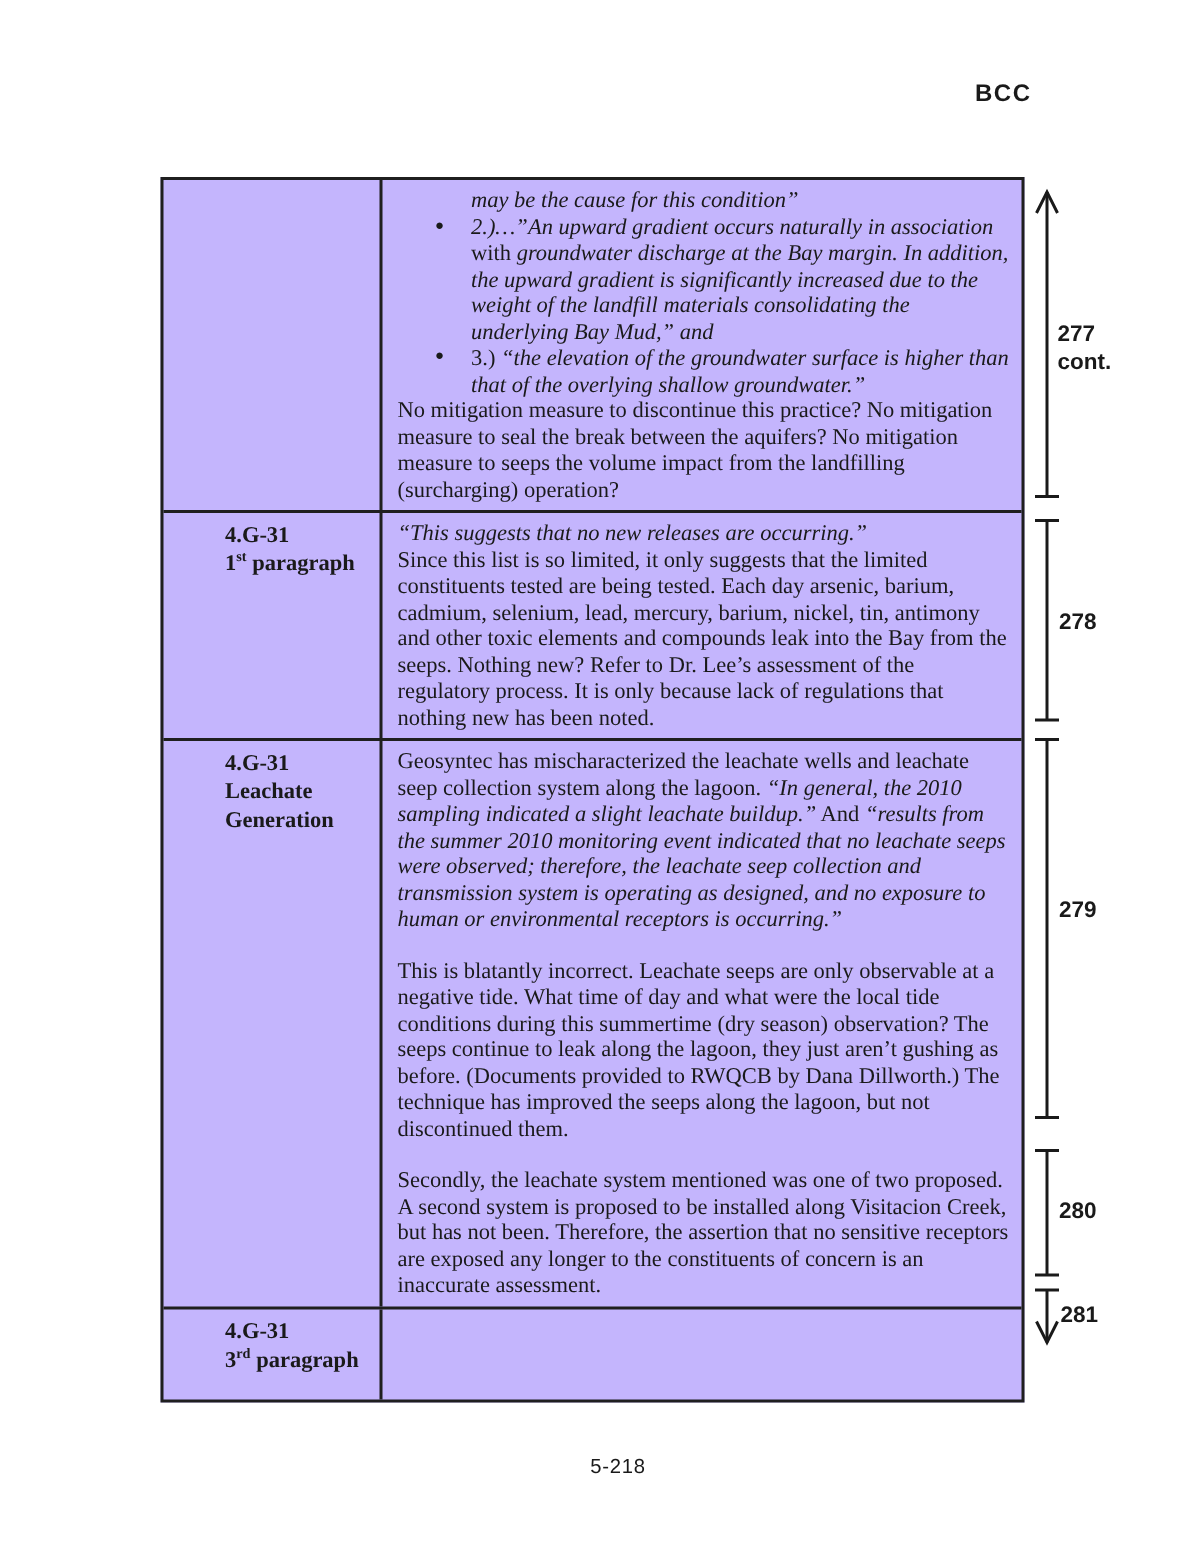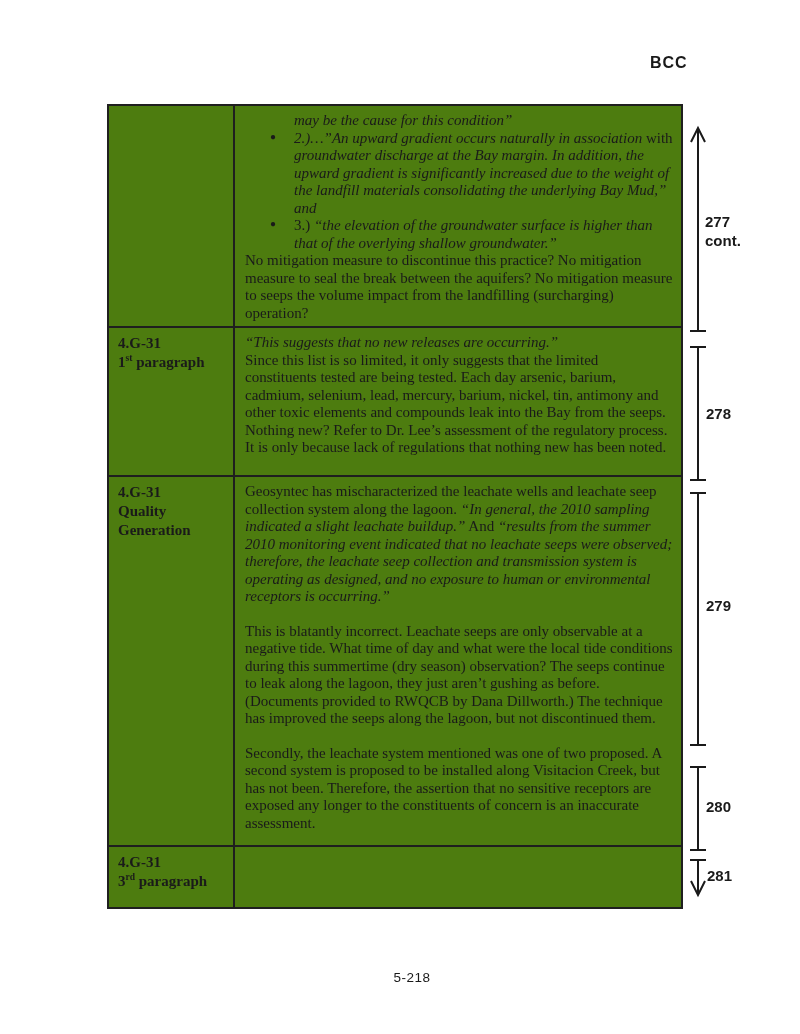--- a/index.html
+++ b/index.html
@@ -18,41 +18,42 @@
     top: 54px;
     font-family: "Liberation Sans", sans-serif;
     font-weight: bold;
     font-size: 16px;
     letter-spacing: 1px;
     color: #1a1a1a;
   }
   .comment-table {
     position: absolute;
     left: 107px;
-    top: 104px;
+    top: 118px;
     width: 576px;
     border: 2px solid #1f1f1f;
     box-sizing: border-box;
-    background: #4d7c0f;
+    background: #c4b5fd;
   }
   .trow {
     display: flex;
     box-sizing: border-box;
     border-bottom: 2px solid #1f1f1f;
   }
   .trow:last-child { border-bottom: none; }
   .cell-ref {
-    width: 126px;
+    width: 114px;
     flex-shrink: 0;
     box-sizing: border-box;
     border-right: 2px solid #1f1f1f;
     padding: 6px 4px 16px 9px;
     font-weight: bold;
     font-size: 15px;
     line-height: 19px;
+    margin-left: 32px;
   }
   .cell-content {
     flex: 1;
     box-sizing: border-box;
     padding: 6px 8px 4px 10px;
     font-size: 15px;
     line-height: 17.5px;
   }
   .block { position: relative; }
   .block.indent { margin-left: 49px; }
@@ -117,21 +118,21 @@
           <div class="ref-line"><span class="run">1</span><sup class="run">st</sup><span class="run"> paragraph</span></div>
         </div>
         <div class="cell-content">
           <div class="block plain"><span class="run it">“This suggests that no new releases are occurring.”</span></div>
           <div class="block plain"><span class="run">Since this list is so limited, it only suggests that the limited constituents tested are being tested.  Each day arsenic, barium, cadmium, selenium, lead, mercury, barium, nickel, tin, antimony and other toxic elements and compounds leak into the Bay from the seeps.  Nothing new?  Refer to Dr. Lee’s assessment of the regulatory process.  It is only because lack of regulations that nothing new has been noted.</span></div>
         </div>
       </div>
       <div class="trow" style="min-height: 370px;">
         <div class="cell-ref">
           <div class="ref-line"><span class="run">4.G-31</span></div>
-          <div class="ref-line"><span class="run">Quality</span></div>
+          <div class="ref-line"><span class="run">Leachate</span></div>
           <div class="ref-line"><span class="run">Generation</span></div>
         </div>
         <div class="cell-content">
           <div class="block plain"><span class="run">Geosyntec has mischaracterized the leachate wells and leachate seep collection system along the lagoon.  </span><span class="run it">“In general, the 2010 sampling indicated a slight leachate buildup.”</span><span class="run">  And </span><span class="run it">“results from the summer 2010 monitoring event indicated that no leachate seeps were observed; therefore, the leachate seep collection and transmission system is operating as designed, and no exposure to human or environmental receptors is occurring.”</span></div>
           <div class="block plain gap"><span class="run">This is blatantly incorrect.  Leachate seeps are only observable at a negative tide.  What time of day and what were the local tide conditions during this summertime (dry season) observation?  The seeps continue to leak along the lagoon, they just aren’t gushing as before.  (Documents provided to RWQCB by Dana Dillworth.)  The technique has improved the seeps along the lagoon, but not discontinued them.</span></div>
           <div class="block plain gap"><span class="run">Secondly, the leachate system mentioned was one of two proposed.  A second system is proposed to be installed along Visitacion Creek, but has not been.  Therefore, the assertion that no sensitive receptors are exposed any longer to the constituents of concern is an inaccurate assessment.</span></div>
         </div>
       </div>
       <div class="trow" style="min-height: 44px;">
         <div class="cell-ref">

